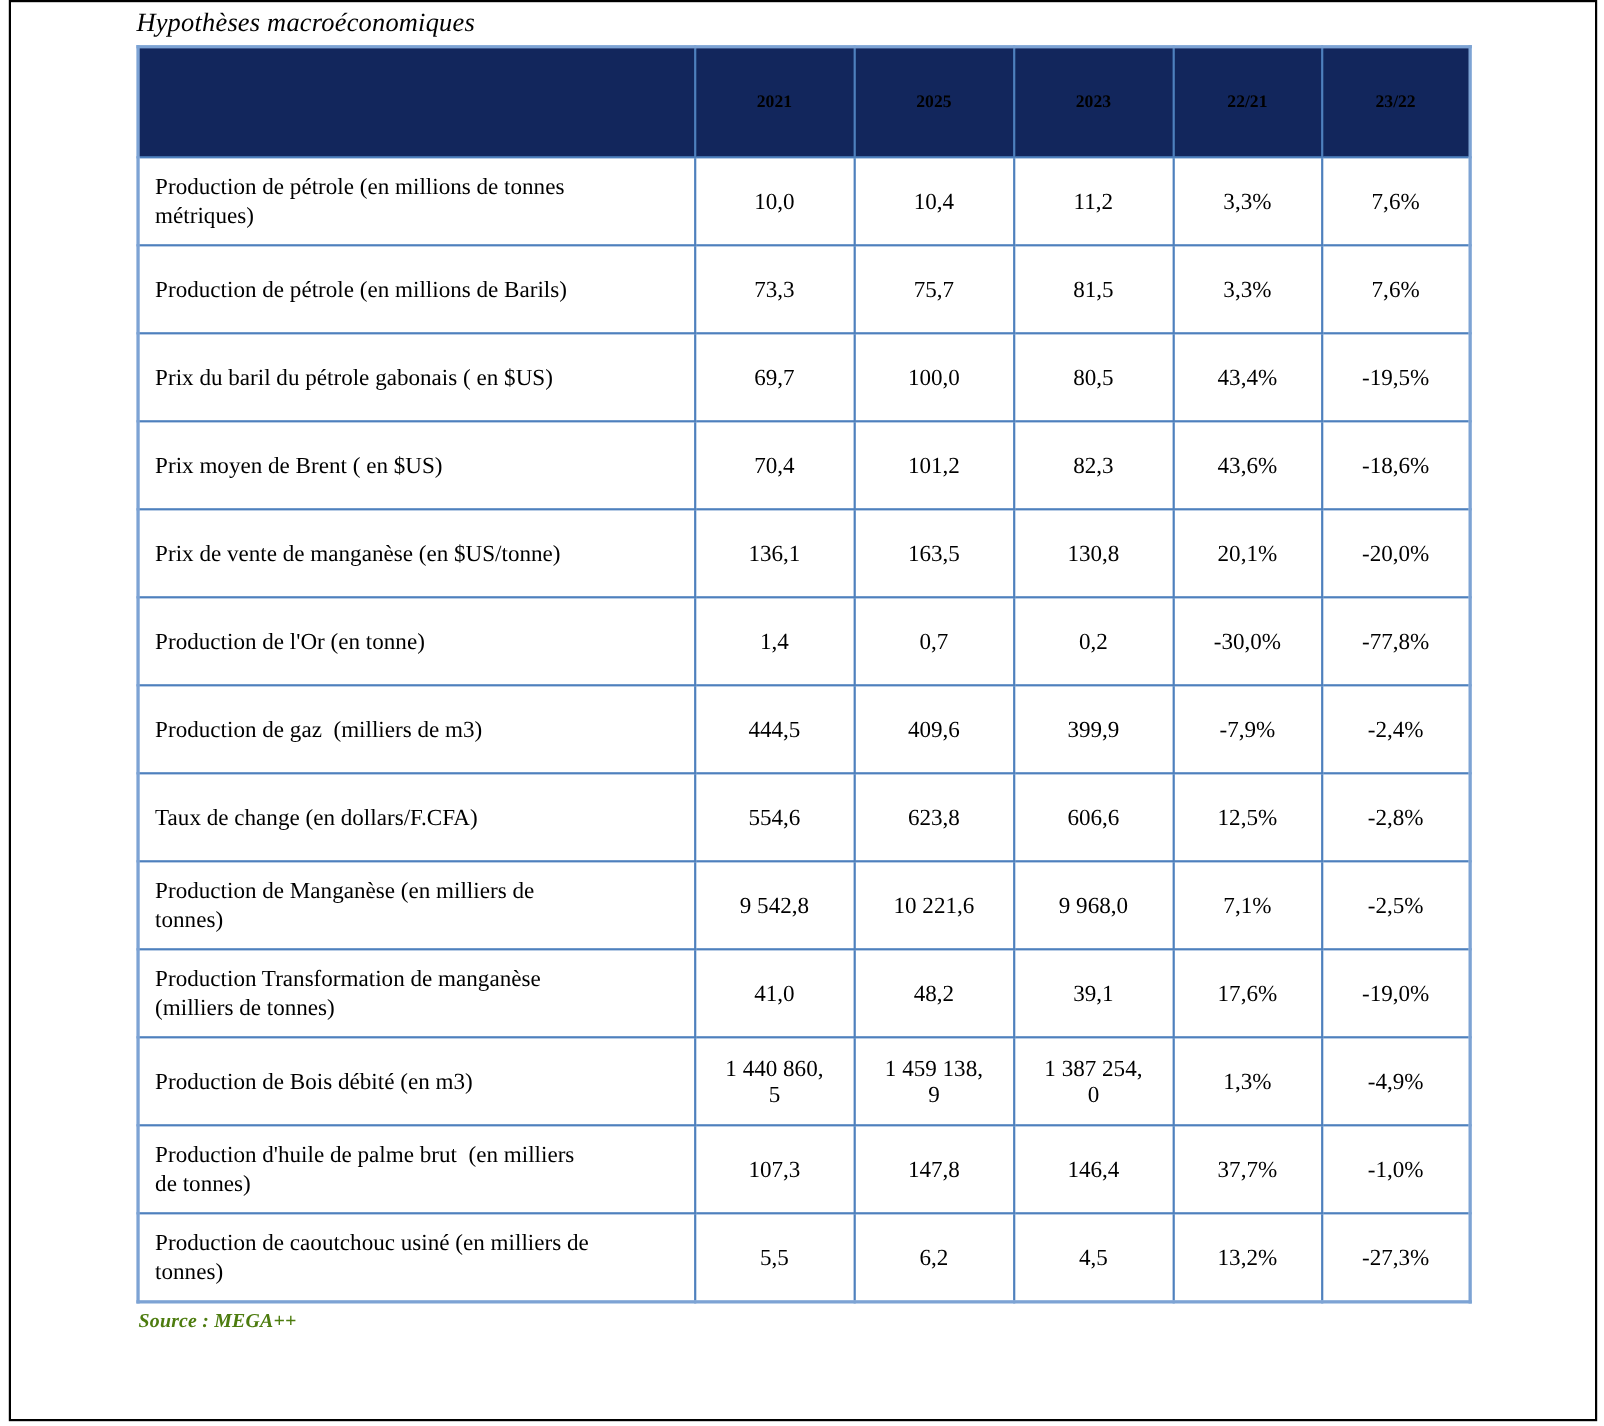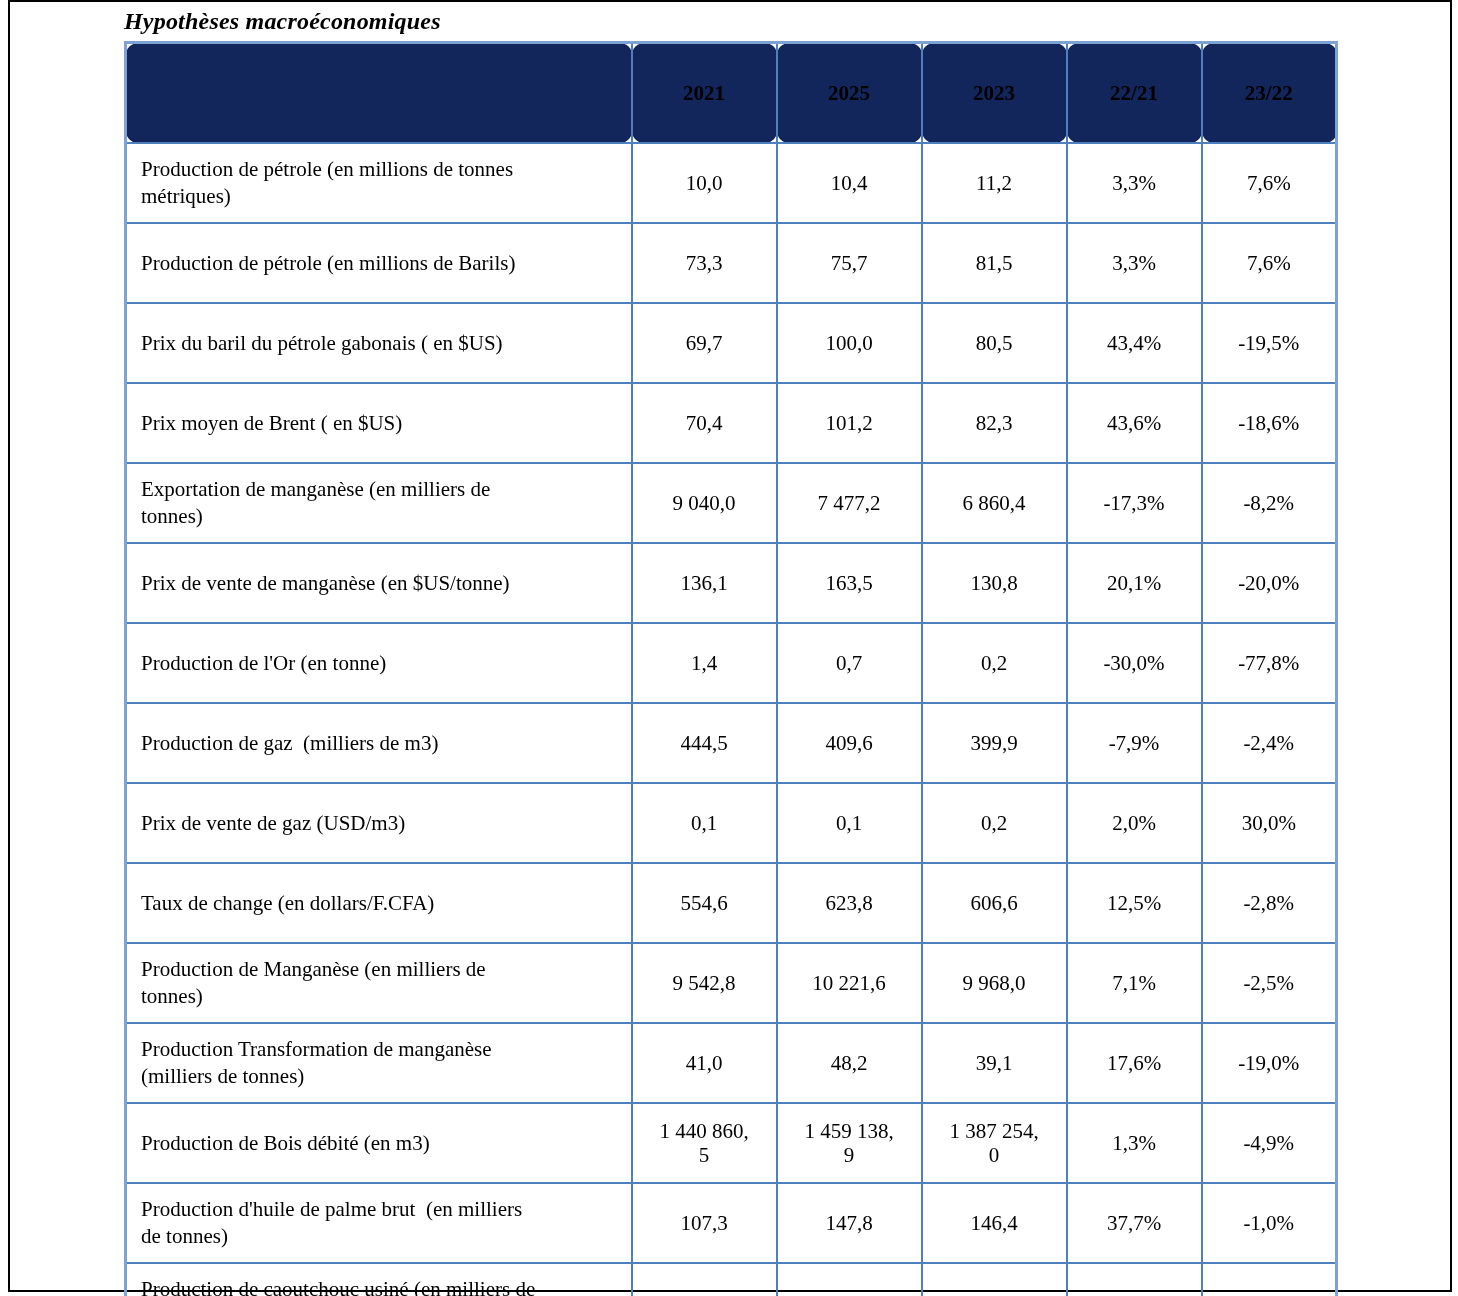--- a/index.html
+++ b/index.html
@@ -26,45 +26,44 @@
   }
   .content {
     position: absolute;
     left: 124px;
     top: 8px;
     width: 1212px;
   }
   .title {
     margin: 0 0 6px 0;
     font-size: 24px;
-    font-weight: bold;
+    font-weight: normal;
     font-style: italic;
     color: #000000;
     letter-spacing: 0.2px;
   }
   table.macro-table {
     border-collapse: collapse;
     table-layout: fixed;
     width: 1211px;
     border: 3px solid var(--outer-border, #7da3d4);
   }
   table.macro-table th,
   table.macro-table td {
     border: 2px solid var(--cell-border, #4e80bd);
     vertical-align: middle;
     color: #000000;
   }
   thead th {
     background: var(--header-bg, #12265c);
     color: var(--header-text, #ffffff);
     height: 96px;
-    font-size: 21px;
+    font-size: 16px;
     font-weight: bold;
     text-align: center;
-    border-radius: 12px;
   }
   col.c-label  { width: 506px; }
   col.c-year   { width: 145px; }
   col.c-ratio  { width: 135px; }
   tbody tr { height: 80px; }
   td.label-cell {
     text-align: left;
     padding: 4px 90px 4px 14px;
     font-size: 21px;
     line-height: 1.28;
@@ -139,28 +138,20 @@
   </tr>
           <tr>
     <td class="label-cell">Prix moyen de Brent ( en $US)</td>
     <td class="value-cell">70,4</td>
     <td class="value-cell">101,2</td>
     <td class="value-cell">82,3</td>
     <td class="value-cell">43,6%</td>
     <td class="value-cell">-18,6%</td>
   </tr>
           <tr>
-    <td class="label-cell">Exportation de manganèse (en milliers de tonnes)</td>
-    <td class="value-cell">9&nbsp;040,0</td>
-    <td class="value-cell">7&nbsp;477,2</td>
-    <td class="value-cell">6&nbsp;860,4</td>
-    <td class="value-cell">-17,3%</td>
-    <td class="value-cell">-8,2%</td>
-  </tr>
-          <tr>
     <td class="label-cell">Prix de vente de manganèse (en $US/tonne)</td>
     <td class="value-cell">136,1</td>
     <td class="value-cell">163,5</td>
     <td class="value-cell">130,8</td>
     <td class="value-cell">20,1%</td>
     <td class="value-cell">-20,0%</td>
   </tr>
           <tr>
     <td class="label-cell">Production de l'Or (en tonne)</td>
     <td class="value-cell">1,4</td>
@@ -171,28 +162,20 @@
   </tr>
           <tr>
     <td class="label-cell">Production de gaz&nbsp; (milliers de m3)</td>
     <td class="value-cell">444,5</td>
     <td class="value-cell">409,6</td>
     <td class="value-cell">399,9</td>
     <td class="value-cell">-7,9%</td>
     <td class="value-cell">-2,4%</td>
   </tr>
           <tr>
-    <td class="label-cell">Prix de vente de gaz (USD/m3)</td>
-    <td class="value-cell">0,1</td>
-    <td class="value-cell">0,1</td>
-    <td class="value-cell">0,2</td>
-    <td class="value-cell">2,0%</td>
-    <td class="value-cell">30,0%</td>
-  </tr>
-          <tr>
     <td class="label-cell">Taux de change (en dollars/F.CFA)</td>
     <td class="value-cell">554,6</td>
     <td class="value-cell">623,8</td>
     <td class="value-cell">606,6</td>
     <td class="value-cell">12,5%</td>
     <td class="value-cell">-2,8%</td>
   </tr>
           <tr>
     <td class="label-cell">Production de Manganèse (en milliers de tonnes)</td>
     <td class="value-cell">9&nbsp;542,8</td>

